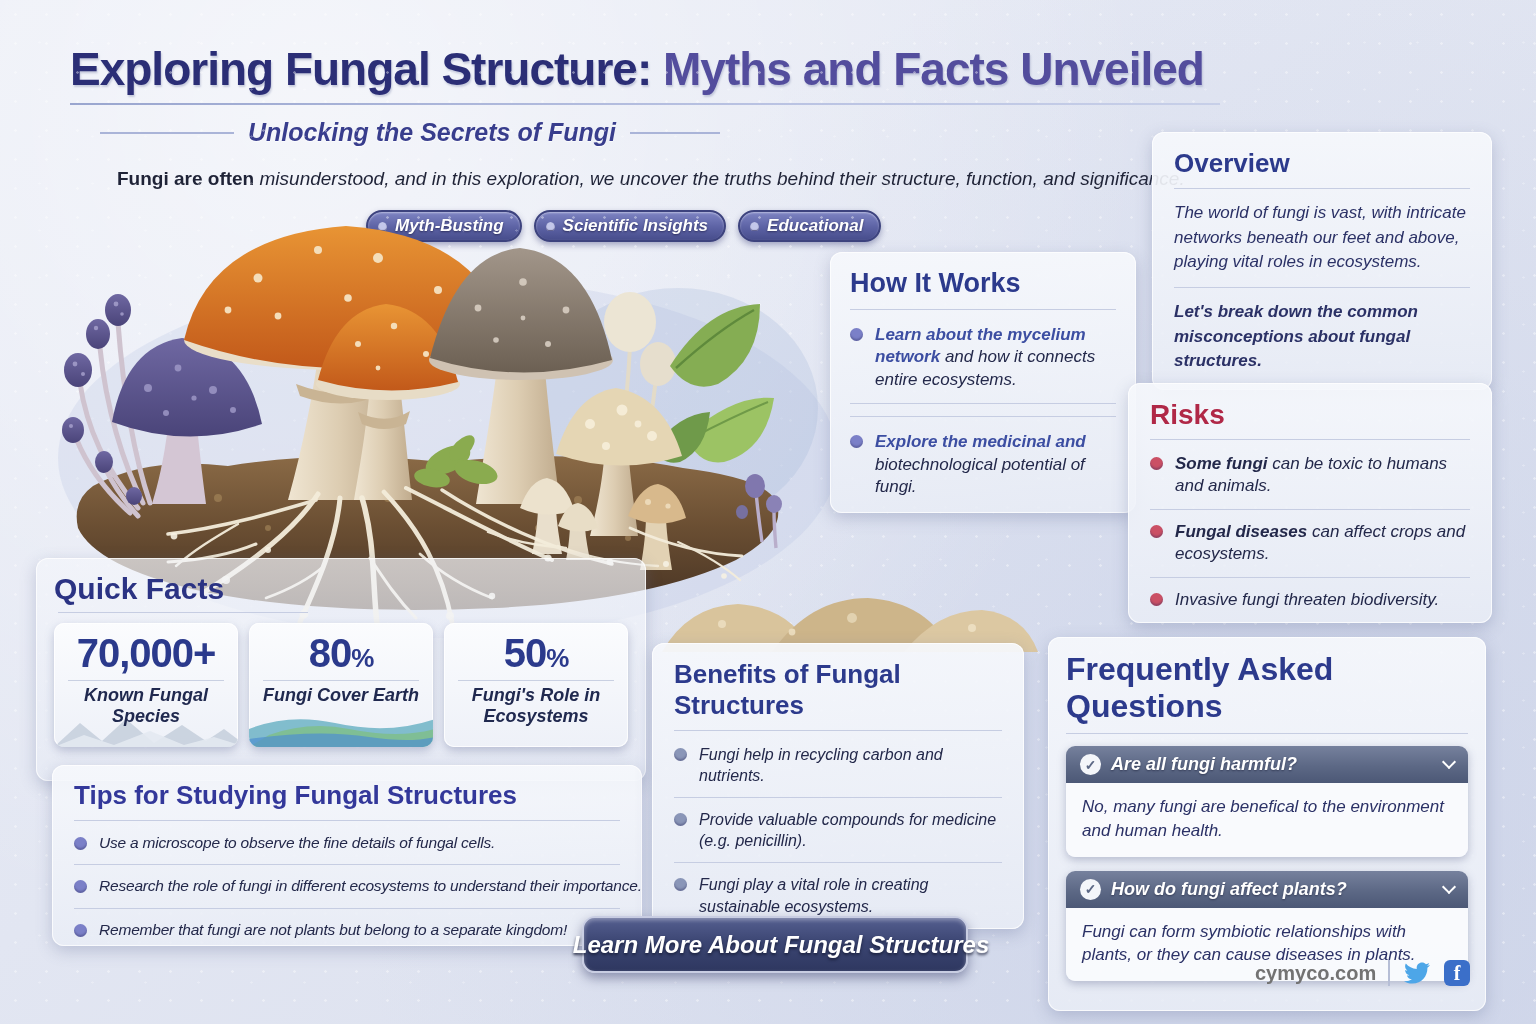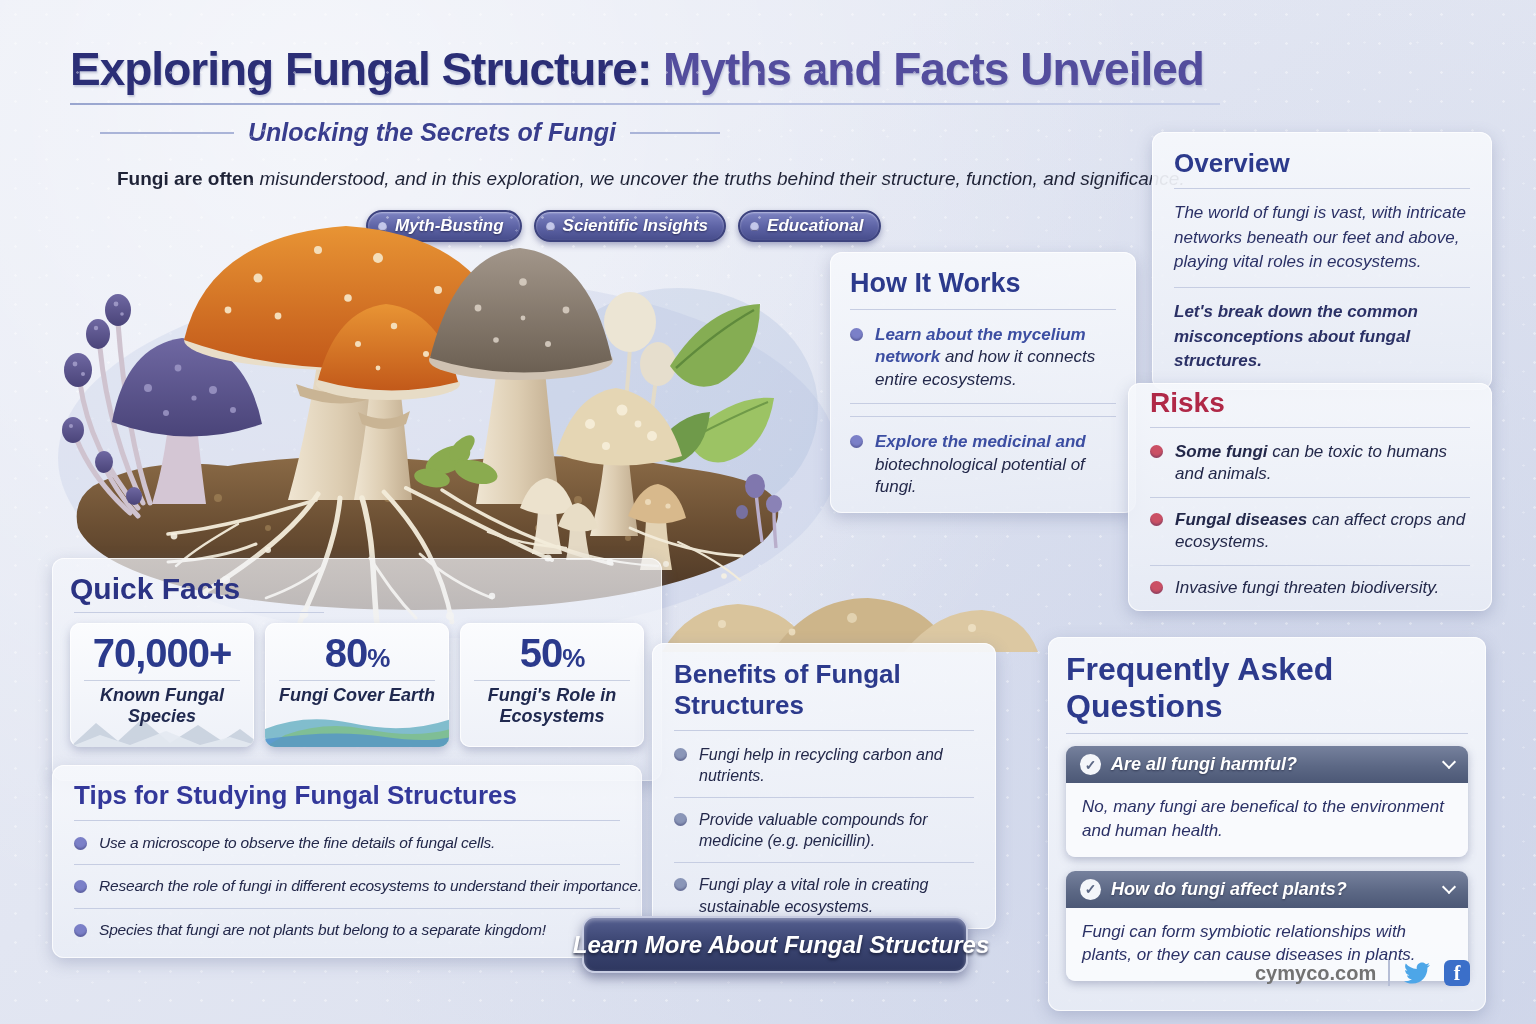--- a/index.html
+++ b/index.html
@@ -77,51 +77,51 @@
   .hiw .item + .rule{ margin:12px 0; }
 
   
   .ov{ left:1152px; top:132px; width:340px; padding:16px 22px 16px 22px; }
   .ov .panel-title{ font-size:26px; }
   .ov .rule{ margin:9px 0 12px 0; }
   .ov p{ font-size:17px; line-height:1.45; color:#2b3166; font-style:italic; }
   .ov .p2{ font-weight:bold; }
 
   
-  .risks{ left:1128px; top:383px; width:364px; padding:4px 22px 12px 22px; }
+  .risks{ left:1128px; top:383px; width:364px; padding:16px 22px 12px 22px; }
   .risks .panel-title{ font-size:28px; color:#b02847; }
   .risks .rule{ margin:8px 0 13px 0; }
   .risks .item + .rule{ margin:11px 0; }
 
   
-  .qf{ left:52px; top:558px; width:610px; height:223px; padding:14px 18px; }
+  .qf{ left:36px; top:558px; width:610px; height:223px; padding:14px 18px; }
   .qf .panel-title{ font-size:30px; color:#2b3383; }
   .qf .rule{ width:250px; margin:6px 0 10px 4px; }
   .stats{ display:flex; gap:11px; }
   .stat{
     width:186px; height:124px; border-radius:10px; overflow:hidden; position:relative;
     background:linear-gradient(180deg,#fbfcfe,#eef1f8);
     box-shadow:0 4px 10px rgba(96,106,148,.35), inset 0 0 0 1px rgba(255,255,255,.8);
     text-align:center;
   }
   .stat-value{ font-size:40px; font-weight:bold; color:#2b3a8c; margin-top:8px; letter-spacing:-1px;}
   .stat-value .pct{ font-size:26px; }
   .stat-rule{ height:1px; background:#c9d0e2; margin:4px 14px; }
   .stat-label{ font-size:18px; font-weight:bold; font-style:italic; color:#20294f; line-height:1.15; position:relative; z-index:2; padding:0 6px;}
   .stat-art{ position:absolute; left:0; right:0; bottom:0; z-index:1; }
 
   
-  .tips{ left:52px; top:765px; width:590px; padding:15px 22px 18px 22px; }
+  .tips{ left:52px; top:765px; width:590px; padding:15px 22px 6px 22px; }
   .tips .panel-title{ font-size:26px; color:#33389a; }
   .tips .rule{ margin:9px 0 12px 0; }
   .tips .itext{ font-size:15.5px; letter-spacing:-0.2px; white-space:nowrap; }
   .tips .item + .rule{ margin:11px 0; }
 
   
-  .ben{ left:652px; top:643px; width:344px; padding:16px 22px 12px 22px; }
+  .ben{ left:652px; top:643px; width:372px; padding:16px 22px 12px 22px; }
   .ben .panel-title{ font-size:26px; }
   .ben .rule{ margin:9px 0 13px 0; }
   .ben .itext{ font-size:16px; }
   .ben .item + .rule{ margin:11px 0; }
 
   
   .faq{ left:1048px; top:637px; width:438px; padding:14px 18px 16px 18px; }
   .faq .panel-title{ font-size:32px; }
   .faq .rule{ margin:8px 0 12px 0; }
   .acc{ border-radius:9px; overflow:hidden; box-shadow:0 3px 8px rgba(80,90,130,.35); margin-bottom:14px; }
@@ -479,21 +479,21 @@
     <span class="itext">Use a microscope to observe the fine details of fungal cells.</span>
   </div>
   <div class="rule"></div>
   <div class="item">
     <span class="dot dot-purple"></span>
     <span class="itext">Research the role of fungi in different ecosystems to understand their importance.</span>
   </div>
   <div class="rule"></div>
   <div class="item">
     <span class="dot dot-purple"></span>
-    <span class="itext">Species that fungi are not plants but belong to a separate kingdom!</span>
+    <span class="itext">Remember that fungi are not plants but belong to a separate kingdom!</span>
   </div>
 </section>
 
 <section class="abs panel ben" style="z-index:2">
   <div class="panel-title">Benefits of Fungal Structures</div>
   <div class="rule"></div>
   <div class="item">
     <span class="dot dot-slate"></span>
     <span class="itext">Fungi help in recycling carbon and nutrients.</span>
   </div>

